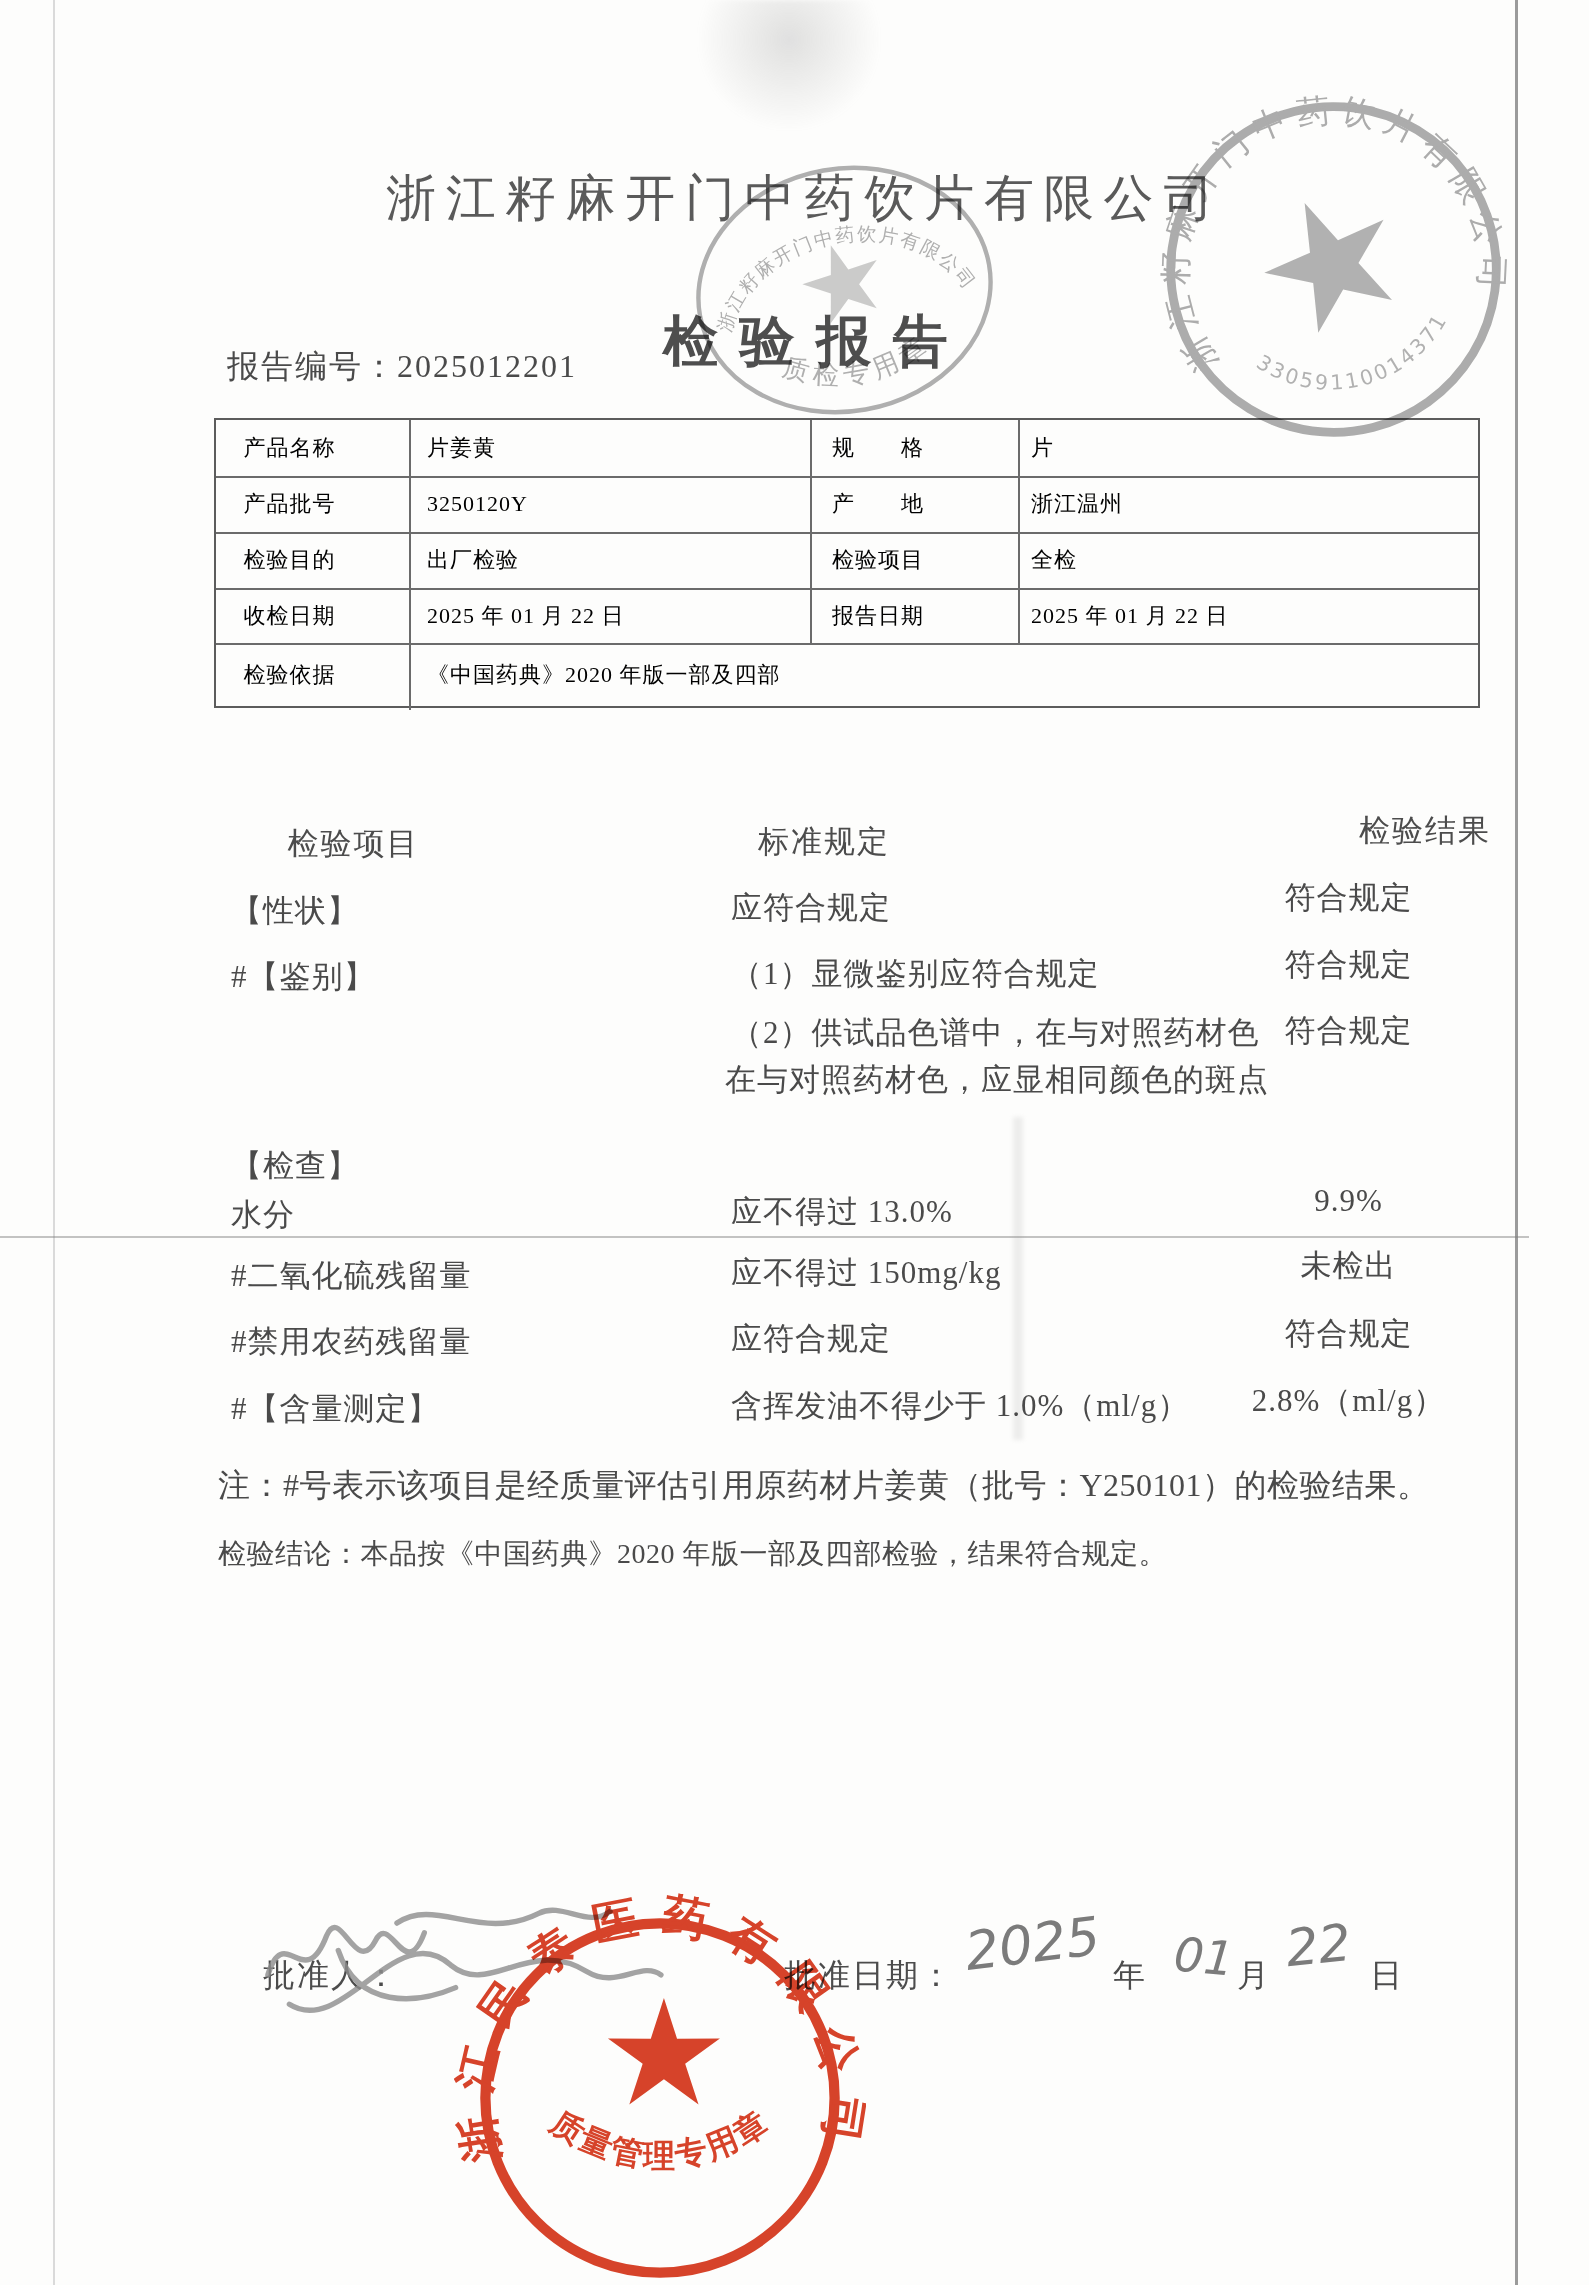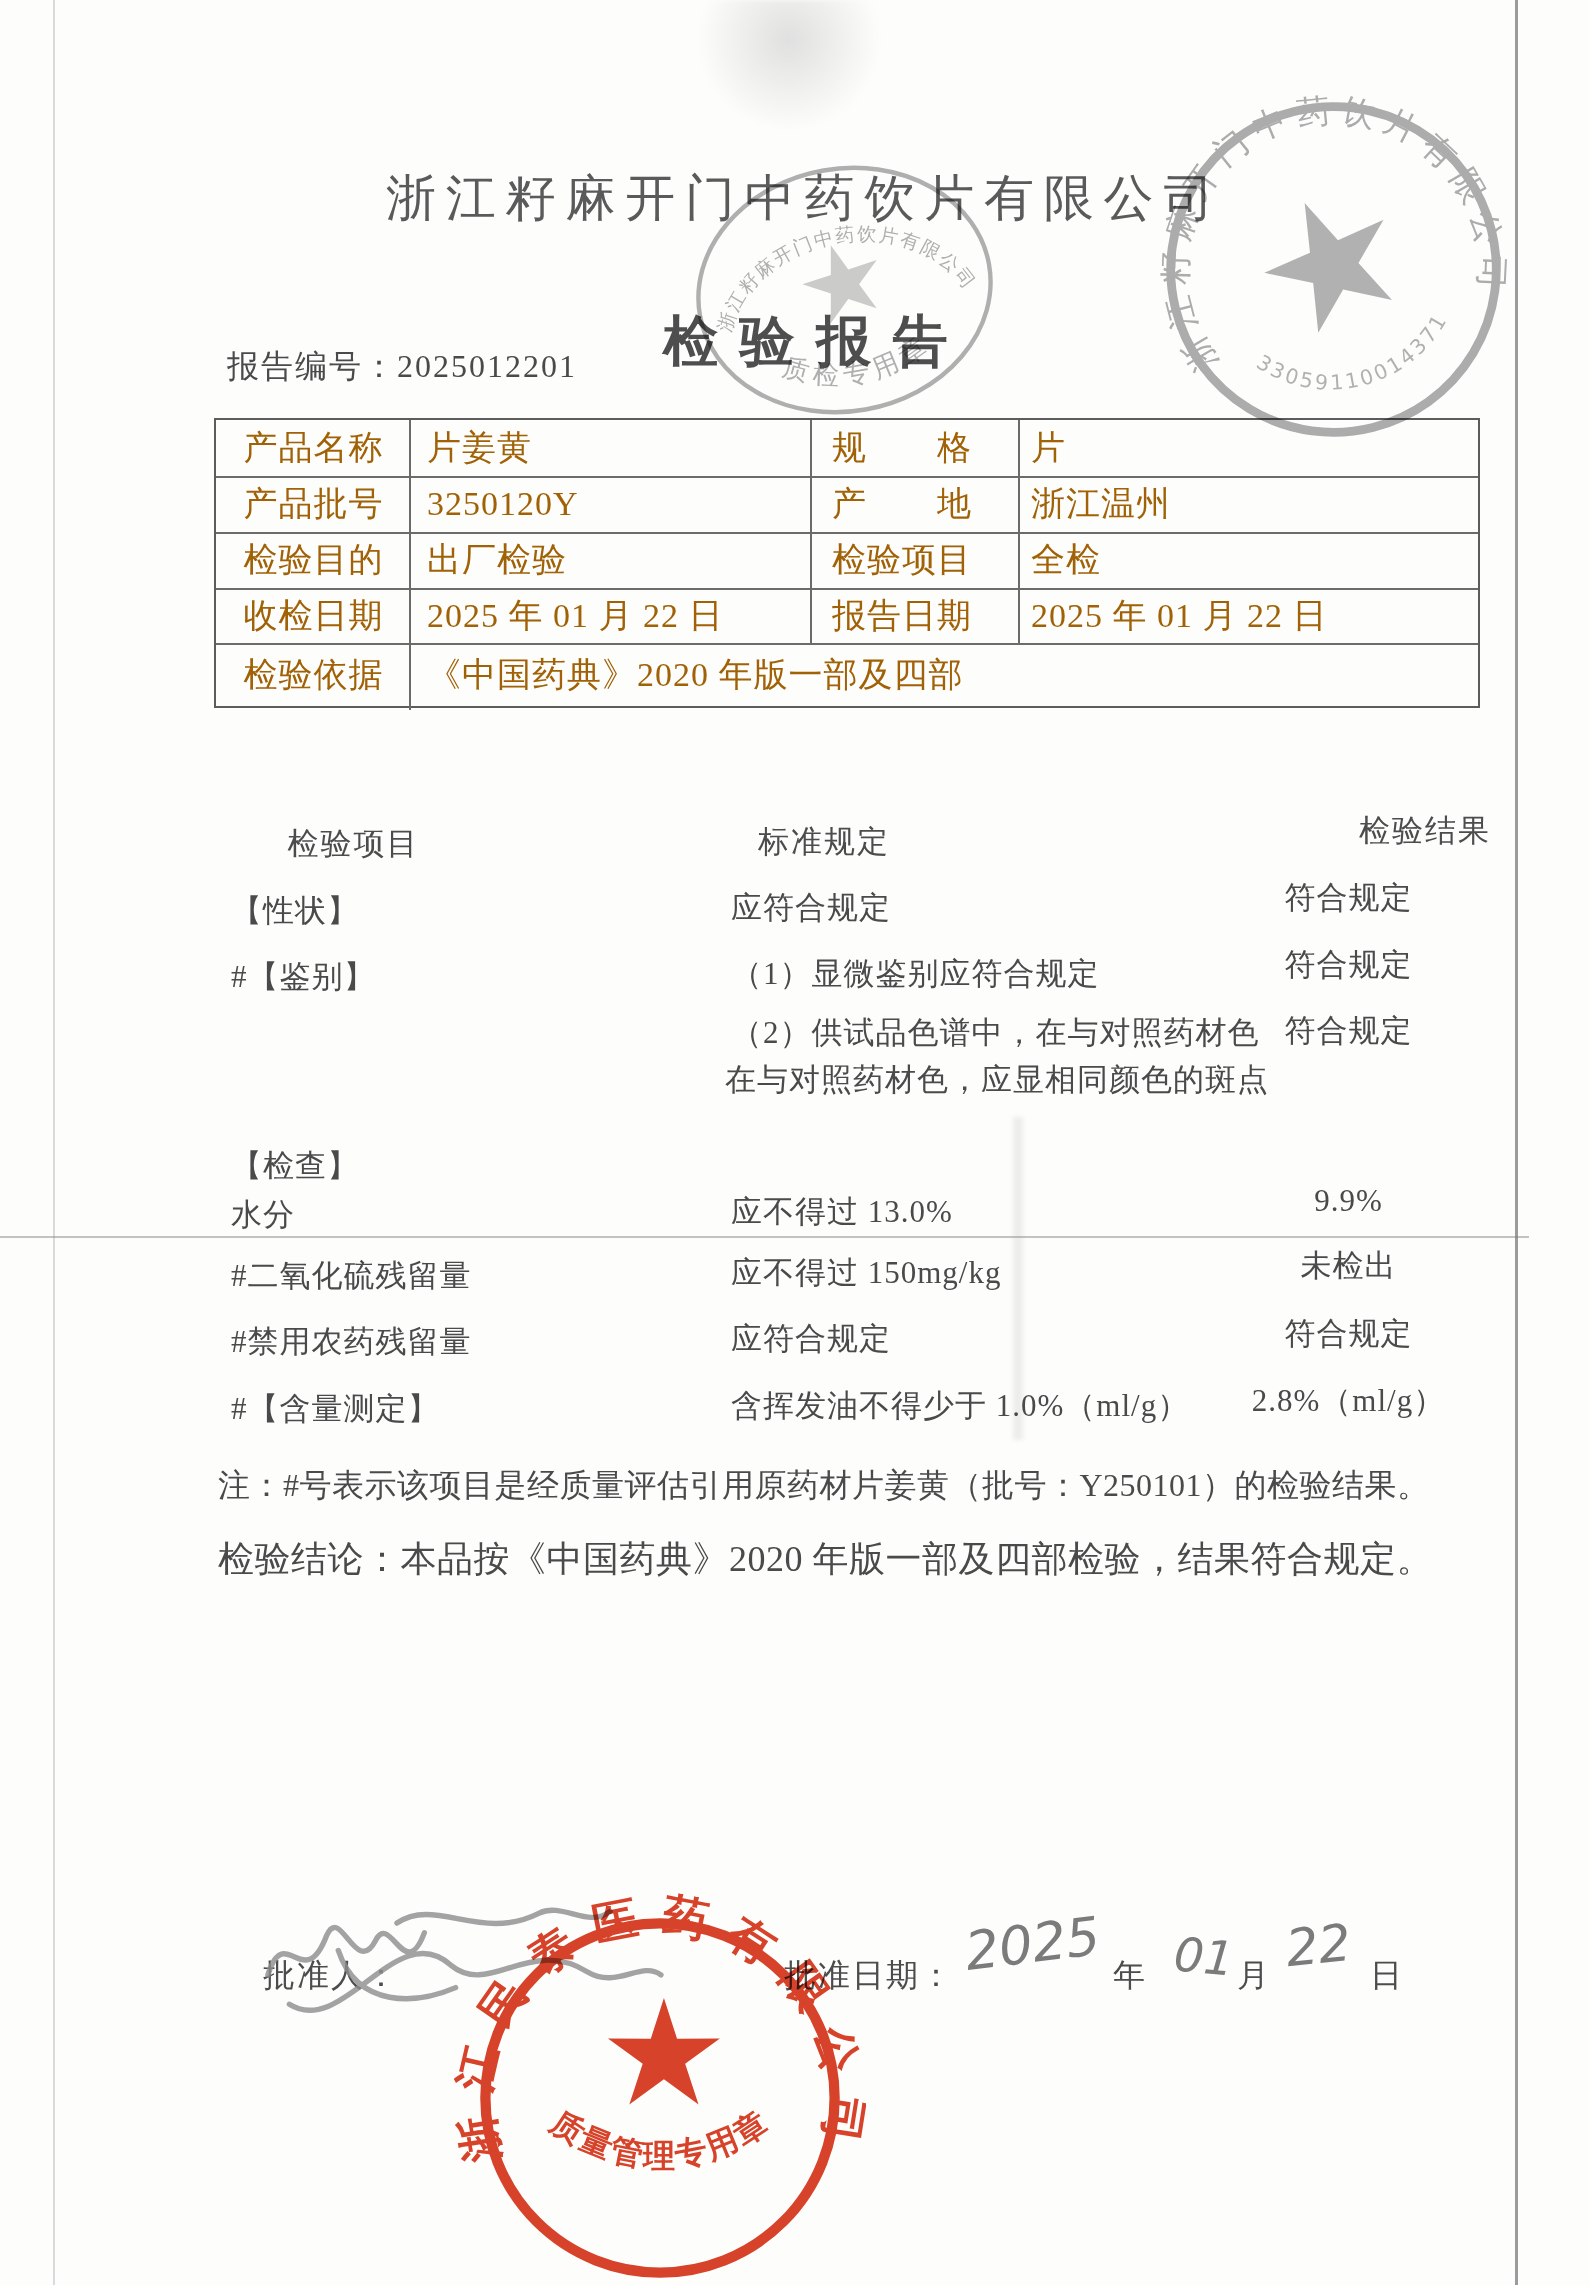--- a/index.html
+++ b/index.html
@@ -9,30 +9,30 @@
 
   
   .company-title{top:165px;left:386px;font-size:50px;letter-spacing:9.8px;color:#5a5a5a;white-space:nowrap;}
   .report-title{top:257px;left:663px;font-size:55px;font-weight:700;letter-spacing:21.6px;color:#4e4e4e;white-space:nowrap;margin-top:48px;}
   .report-no{top:345px;left:227px;font-size:32px;letter-spacing:2px;white-space:nowrap;}
 
   
   .info-table{top:418px;left:214px;width:1266px;height:290px;border:2.5px solid #5c5c5c;box-sizing:border-box;}
   .hline{position:absolute;left:0;width:100%;height:1.6px;background:#6b6b6b;}
   .vline{position:absolute;top:0;width:1.6px;background:#6b6b6b;}
-  .cell{position:absolute;display:flex;align-items:center;font-size:34px;letter-spacing:1px;color:#a16207;white-space:nowrap;}
+  .cell{position:absolute;display:flex;align-items:center;font-size:22px;letter-spacing:1px;color:#000000;white-space:nowrap;}
 
   
   .rhead{font-size:31px;letter-spacing:2px;color:#4c4c4c;white-space:nowrap;}
   .ritem{left:231px;font-size:31px;letter-spacing:1px;white-space:nowrap;}
   .rstd{left:731px;font-size:31px;letter-spacing:1px;white-space:nowrap;}
   .rres{left:1187px;width:323px;text-align:center;font-size:31px;letter-spacing:1px;white-space:nowrap;}
 
   .note-line{top:1464px;left:218px;font-size:32px;letter-spacing:0.5px;white-space:nowrap;}
-  .concl-line{top:1535px;left:218px;font-size:36px;letter-spacing:0.5px;white-space:nowrap;}
+  .concl-line{top:1535px;left:218px;font-size:28px;letter-spacing:0.5px;white-space:nowrap;}
 
   
   .foot-label{font-size:32px;letter-spacing:2px;color:#4c4c4c;white-space:nowrap;}
   .hand{font-family:"DejaVu Sans",sans-serif;font-style:italic;color:#7b7b7b;white-space:nowrap;}
 
   
   .stamp{mix-blend-mode:multiply;}
 
   
   .art-vline-left{top:0;left:53px;width:2px;height:2286px;background:rgba(145,145,145,.32);}

